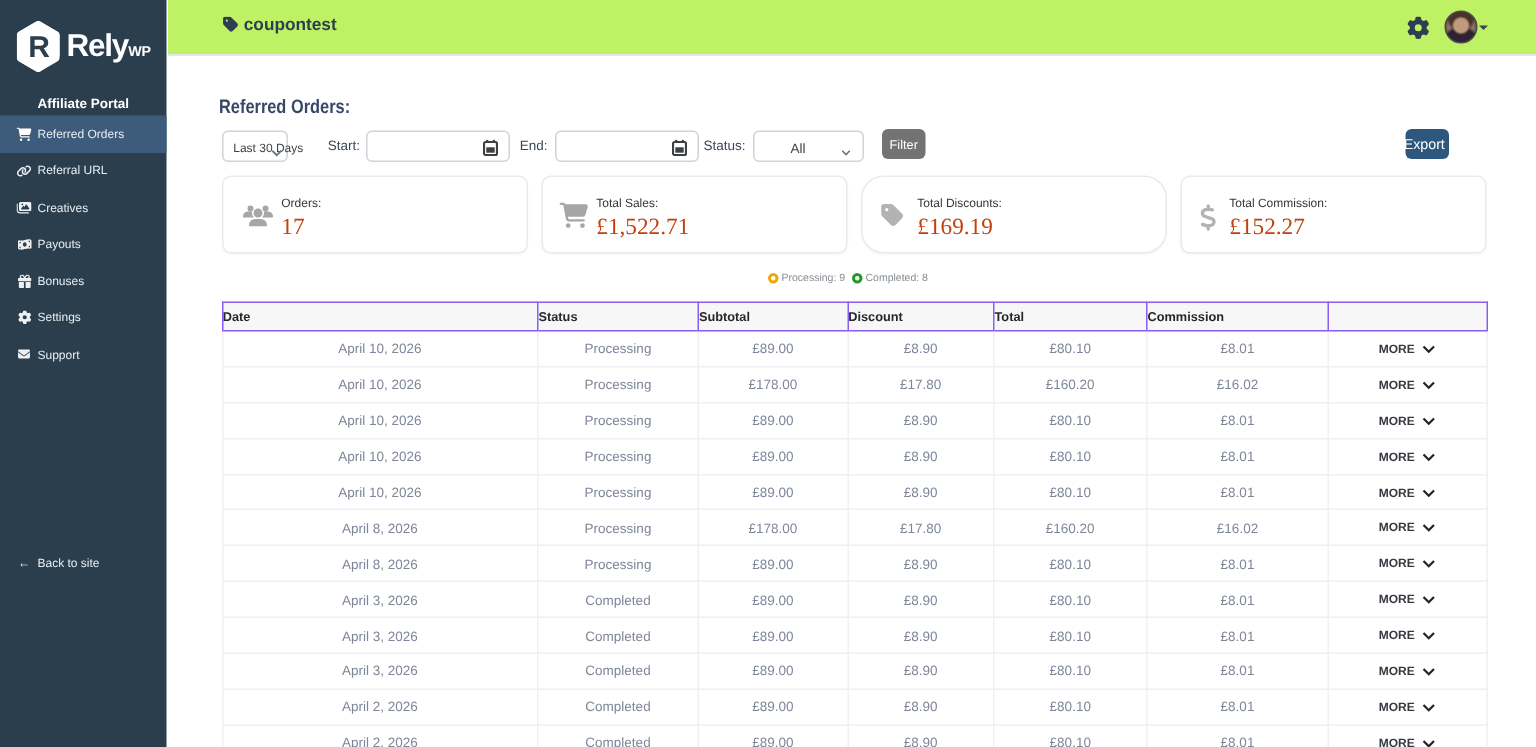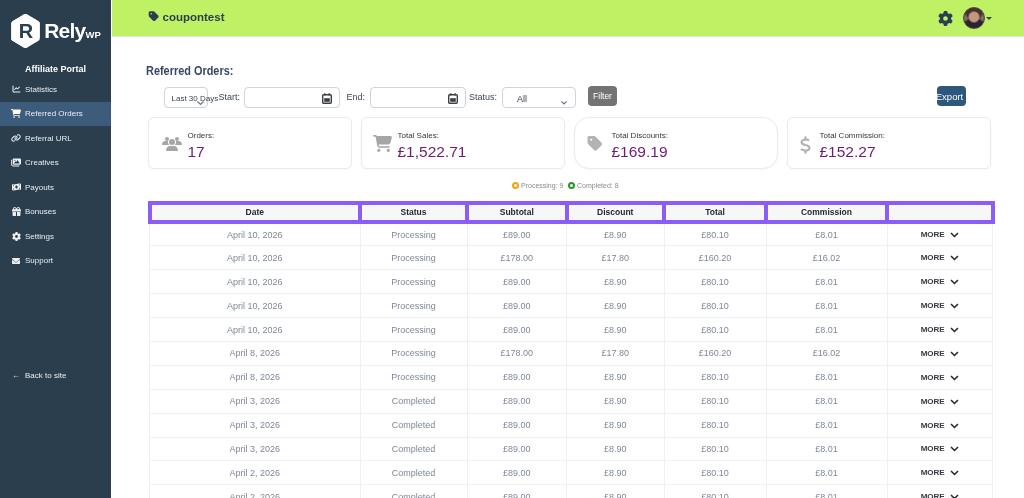--- a/index.html
+++ b/index.html
@@ -27,58 +27,58 @@
 #gear { position:absolute; left:826px; top:11px; }
 #avatar { position:absolute; left:851px; top:7px; width:22px; height:22px; border-radius:50%; border:1px solid #4a4a4a; background:radial-gradient(circle at 50% 45%, #c09a7f 0 30%, rgba(192,154,127,0) 42%), radial-gradient(circle at 50% 108%, #2c2230 0 45%, rgba(44,34,48,0) 55%), radial-gradient(circle at 50% 18%, #4a3228 0 40%, rgba(74,50,40,0) 52%), radial-gradient(circle at 50% 50%, #8a7464 0 60%, #241d26 100%); }
 #caret { position:absolute; left:874px; top:16.5px; width:0; height:0; border-left:3.2px solid transparent; border-right:3.2px solid transparent; border-top:3.8px solid #3c434a; }
 
 
 #main { position:absolute; left:111px; top:38px; width:913px; height:460px; background:#fff; }
 h1 { position:absolute; left:35px; top:25px; font-size:13px; color:#384766; transform:scaleX(0.84); transform-origin:0 0; white-space:nowrap; }
 
 
 .ctrl { position:absolute; top:49px; height:20.5px; background:#fff; border:1px solid #ced4da; border-radius:4px; font-size:10.5px; color:#3c434a; }
-#sel30 { left:36.5px; width:44px; white-space:nowrap;margin-left:16px; }
+#sel30 { left:36.5px; width:44px; white-space:nowrap; }
 #sel30 .t { position:absolute; left:7px; top:5.5px; font-size:8px; letter-spacing:0; }
 #sel30 .ch { position:absolute; right:3px; top:7.5px; }
 .flabel { position:absolute; top:53.5px; font-size:9px; color:#3c4656; text-align:right; }
 #lstart { left:91px; width:38px; }
 #dstart { left:133px; width:96px; }
 #lend { left:216px; width:38px; }
 #dend { left:259px; width:96px; }
 #lstatus { left:348px; width:38px; }
 #selstatus { left:391px; width:74px; }
-#selstatus .t { position:absolute; left:14px; top:5.5px; font-size:9px; }
+#selstatus .t { position:absolute; left:24px; top:5.5px; font-size:9px; }
 #selstatus .ch { position:absolute; right:8px; top:7px; }
 .dateval { position:absolute; left:0; top:5.5px; width:78px; text-align:center; font-size:9.5px; letter-spacing:0.2px;margin-top:40px; }
 .calicon { position:absolute; right:7px; top:4.5px; }
 #btnFilter { position:absolute; left:477px; top:48px; width:29px; height:20px; background:#737373; border-radius:4px; color:#fff; font-size:8.5px; text-align:center; line-height:20px; }
 #btnExport { position:absolute; left:826px; top:48px; width:29px; height:20px; background:#2e577d; border-radius:4px; color:#fff; font-size:9.5px; display:flex; align-items:center; justify-content:center; gap:4px; }
 
 
 .card { position:absolute; top:79px; width:204px; height:52px; background:#fff; border:1px solid #e9eaec; border-radius:6px; box-shadow:0 1px 2px rgba(0,0,0,0.03); }
 .cicon { position:absolute; top:17px; color:#a6a6a6; }
 #card1 .cicon { left:13.5px; } #card2 .cicon { left:11px; } #card3 .cicon { left:12px; top:16.5px; } #card4 .cicon { left:12px; top:17.5px; }
 #card1 .clabel,#card1 .cvalue { left:39px; } #card2 .clabel,#card2 .cvalue { left:36px; } #card3 .clabel,#card3 .cvalue { left:37px; } #card4 .clabel,#card4 .cvalue { left:32px; }
 .clabel { position:absolute; top:13px; font-size:8px; color:#32373c; }
-.cvalue { position:absolute; top:25px; font-size:15.5px; color:#701a75; }
+.cvalue { position:absolute; top:25px; font-size:15.5px; color:#c2410c;font-family:Liberation Serif, serif; }
 #card1 { left:36.5px; } #card2 { left:249.5px; } #card3 { left:462.5px;border-radius:15px; } #card4 { left:675.5px; }
 
 
 #legend { position:absolute; left:0; top:142px; width:913px; }
 .ldot { position:absolute; width:7px; height:7px; border-radius:50%; background:#fff; }
 .ltext { position:absolute; font-size:7px; top:1.5px; color:#868c93; }
 #ld1 { left:401px; top:2px; border:2px solid #efa70c; }
 #lt1 { left:410px; }
 #ld2 { left:457px; top:2px; border:2px solid #27962a; }
 #lt2 { left:466px; }
 
 
 #tbl { position:absolute; left:36.5px; top:162.5px; width:843px; border-collapse:collapse; table-layout:fixed; background:#fff; }
-#tbl th { background:#f7f7f8; font-size:8.5px; color:#24292e; font-weight:bold; height:19.5px; text-align:center; border:4px solid #8b5cf6; padding:0; }
+#tbl th { background:#f7f7f8; font-size:8.5px; color:#24292e; font-weight:bold; height:19.5px; text-align:left; border:1px solid #8b5cf6; padding:0; }
 #tbl td { font-size:9px; color:#7e8799; height:23.9px; text-align:center; border:1px solid #eef0f2; border-top:none; padding:0; }
 #tbl td.more { color:#343a40; font-weight:bold; font-size:8px; }
 #tbl td.more svg { vertical-align:-1px; margin-left:3px; }
 </style>
 </head>
 <body>
 <div id="page">
   <div id="main">
     <h1><b>Referred Orders:</b></h1>
     <div class="ctrl" id="sel30">
@@ -331,28 +331,20 @@
         <svg width="31" height="34" viewBox="0 0 31 34">
           <path d="M15.5 2.5 L27.2 9.3 V22.8 L15.5 31.5 L3.8 24.7 V9.3 Z M15.5 2.5" fill="#fff" stroke="#fff" stroke-width="5" stroke-linejoin="round" transform="translate(0,0)"></path>
           <path d="M15.5 2.5 L27.2 9.3 V24.7 L15.5 31.5 L3.8 24.7 V9.3 Z" fill="#fff" stroke="#fff" stroke-width="5" stroke-linejoin="round"></path>
           <text x="16" y="24" text-anchor="middle" font-family="Liberation Sans" font-weight="bold" font-size="20" fill="#2a3e4e">R</text>
         </svg>
         <span id="brand">Rely<span class="wp">WP</span></span>
       </div>
       <div id="ap">Affiliate Portal</div>
     </div>
     <div id="nav">
-        <div class="nitem">
-          <span class="nicon">
-            <svg width="9" height="8" viewBox="0 0 512 512" fill="#eef1f4">
-              <path d="M64 64c0-17.7-14.3-32-32-32S0 46.3 0 64V400c0 44.2 35.8 80 80 80H480c17.7 0 32-14.3 32-32s-14.3-32-32-32H80c-8.8 0-16-7.2-16-16V64zm406.6 86.6c12.5-12.5 12.5-32.8 0-45.3s-32.8-12.5-45.3 0L320 210.7l-57.4-57.4c-12.5-12.5-32.8-12.5-45.3 0l-112 112c-12.5 12.5-12.5 32.8 0 45.3s32.8 12.5 45.3 0L240 221.3l57.4 57.4c12.5 12.5 32.8 12.5 45.3 0l128-128z"></path>
-            </svg>
-          </span>
-          <span class="nlabel">Statistics</span>
-        </div>
         <div class="nitem active">
           <span class="nicon">
             <svg width="10" height="9" viewBox="0 0 576 512" fill="#fff">
               <path d="M0 24C0 10.7 10.7 0 24 0H69.5c22 0 41.5 12.8 50.6 32h411c26.3 0 45.5 25 38.6 50.4l-41 152.3c-8.5 31.4-37 53.3-69.5 53.3H170.7l5.4 28.5c2.2 11.3 12.1 19.5 23.6 19.5H488c13.3 0 24 10.7 24 24s-10.7 24-24 24H199.7c-34.6 0-64.3-24.6-70.7-58.5L77.4 54.5c-.7-3.8-4-6.5-7.9-6.5H24C10.7 48 0 37.3 0 24zM128 464a48 48 0 1 1 96 0 48 48 0 1 1 -96 0zm336-48a48 48 0 1 1 0 96 48 48 0 1 1 0-96z"></path>
             </svg>
           </span>
           <span class="nlabel">Referred Orders</span>
         </div>
         <div class="nitem">
           <span class="nicon">

